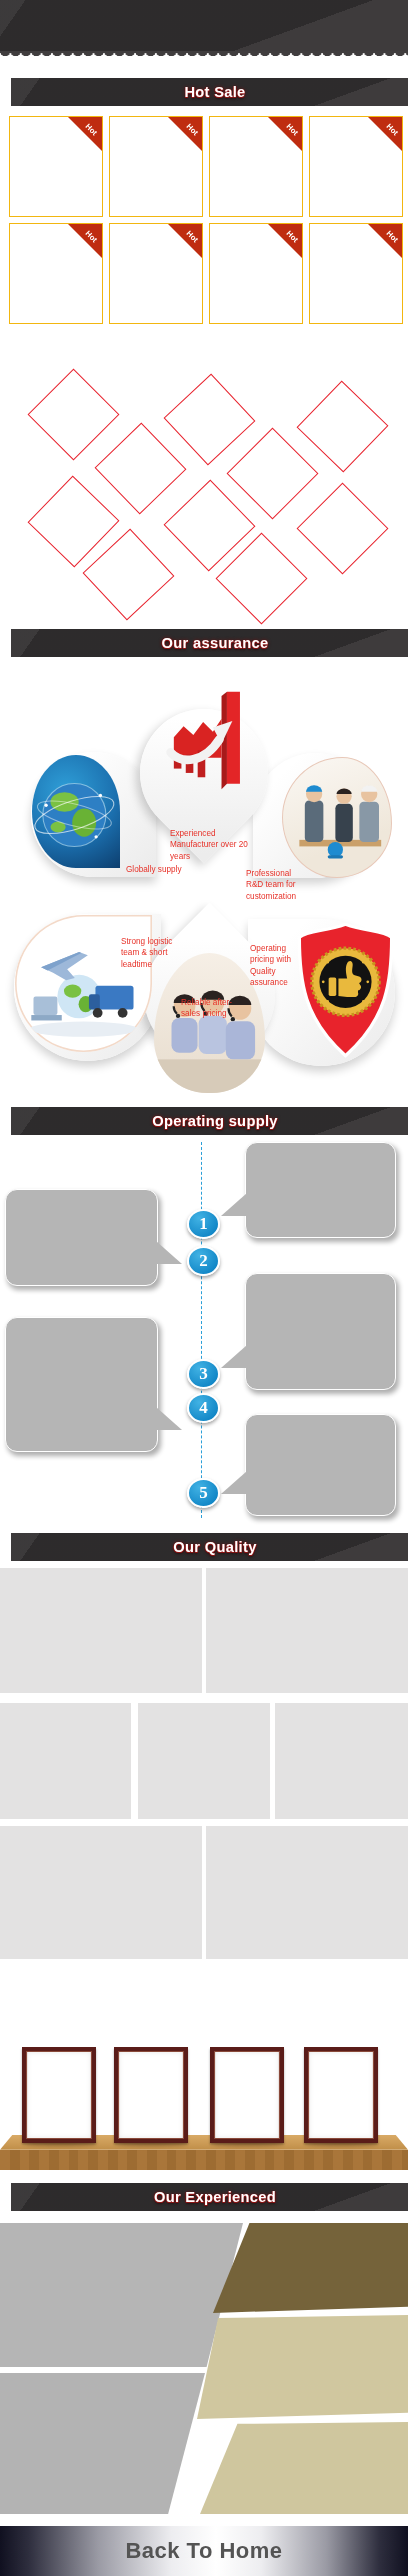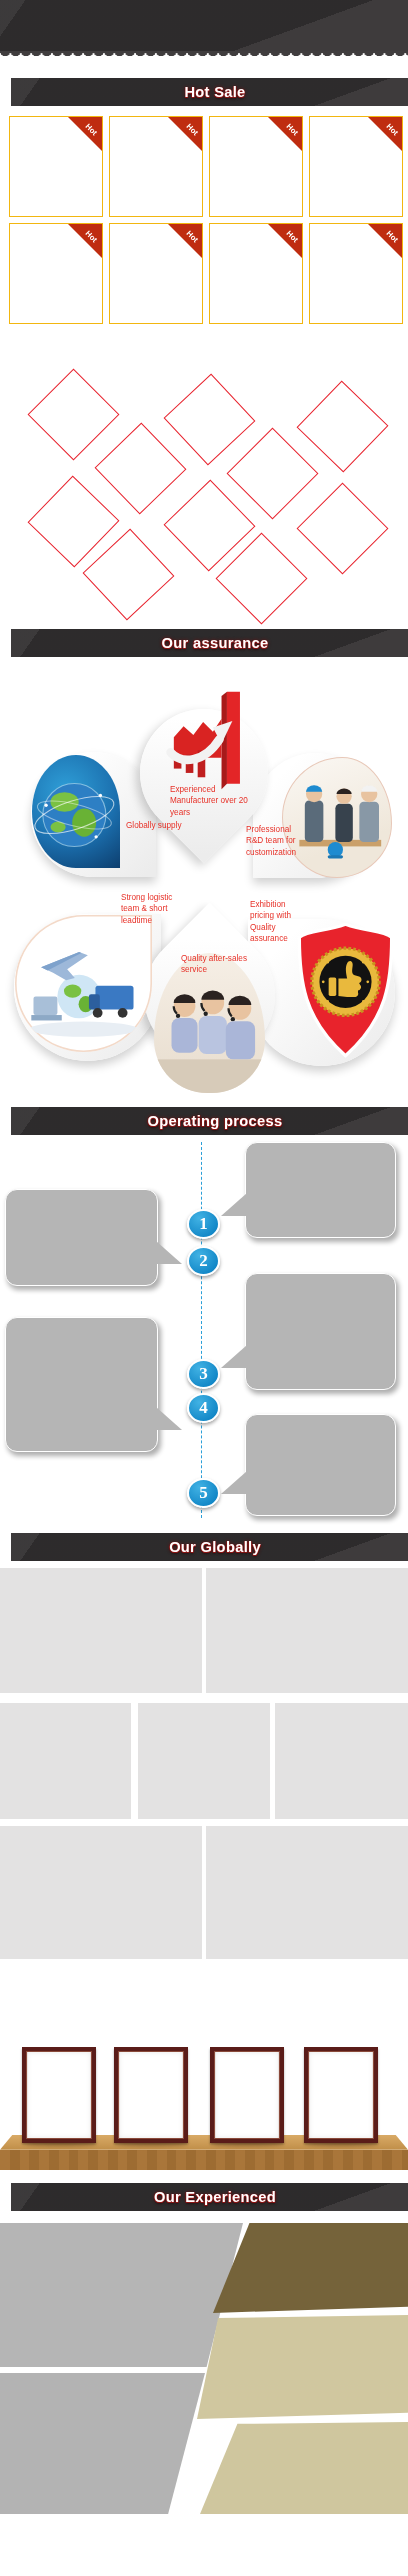--- a/index.html
+++ b/index.html
@@ -36,21 +36,21 @@
           border-top:34px solid #bf2c10;border-left:34px solid transparent;}
   .hot-badge{position:absolute;top:8.2px;right:3.8px;transform:rotate(45deg);
              color:#fff;font-size:7.6px;font-weight:bold;}
 
   
   .diamond{position:absolute;width:63px;height:63px;border:1.1px solid #e8232e;background:#fff;}
 
   
   .petal{position:absolute;background:linear-gradient(135deg,#ffffff 20%,#ececec 95%);
          box-shadow:0 5.4px 9.8px rgba(0,0,0,.18);}
-  .adv-label{position:absolute;color:#e73128;font-size:8.2px;line-height:1.4;z-index:6;}
+  .adv-label{position:absolute;color:#e73128;font-size:8.2px;line-height:1.4;z-index:6;margin-top:44px;}
 
   
   .timeline{position:absolute;left:201px;top:1142px;height:376px;border-left:1.6px dashed #2a9fd8;}
   .pbox{position:absolute;background:#b5b5b5;border:1.6px solid #fff;border-radius:12px;
         box-shadow:2.7px 3.3px 4.9px rgba(0,0,0,.32);}
   .pbox.tail-left::after{content:"";position:absolute;left:-25px;bottom:20.7px;width:0;height:0;
         border-top:23px solid transparent;border-right:26px solid #b5b5b5;}
   .pbox.tail-right::after{content:"";position:absolute;right:-25px;bottom:20.7px;width:0;height:0;
         border-top:23px solid transparent;border-left:26px solid #b5b5b5;}
   .step{position:absolute;width:29px;height:26px;border-radius:50%;
@@ -251,25 +251,25 @@
       <path d="M137 102 a21 21 0 0 0 6 15" stroke="#222" stroke-width="4" fill="none"></path>
         <circle cx="145" cy="122" r="4" fill="#222"></circle>
       <rect x="132" y="126" width="54" height="70" rx="14" fill="#aab6d8"></rect>
     </svg>
   </div>
 
   <div class="adv-label" style="left:170px;top:784px;width:87px">Experienced Manufacturer over 20 years</div>
   <div class="adv-label" style="left:126px;top:820px;width:65px">Globally supply</div>
   <div class="adv-label" style="left:246px;top:824px;width:52px">Professional R&amp;D team for customization</div>
   <div class="adv-label" style="left:121px;top:892px;width:53px">Strong logistic team &amp; short leadtime</div>
-  <div class="adv-label" style="left:250px;top:899px;width:61px">Exhibition pricing with Quality assurance</div>
-  <div class="adv-label" style="left:181px;top:953px;width:68px">Quality after-sales service</div>
+  <div class="adv-label" style="left:250px;top:899px;width:61px">Operating pricing with Quality assurance</div>
+  <div class="adv-label" style="left:181px;top:953px;width:68px">Reliable after-sales pricing</div>
 
   <div class="banner poly-bg" style="top:1107px">
-    <span class="banner-title">Operating process</span>
+    <span class="banner-title">Operating supply</span>
   </div>
 
   <div class="timeline"></div>
 
   <div class="pbox tail-left" style="left:245px;top:1142px;width:149px;height:94px"></div>
   <div class="pbox tail-right" style="left:5.4px;top:1189px;width:151px;height:95px"></div>
   <div class="pbox tail-left" style="left:245px;top:1273px;width:149px;height:115px"></div>
   <div class="pbox tail-right" style="left:5.4px;top:1317px;width:151px;height:133px"></div>
   <div class="pbox tail-left" style="left:245px;top:1414px;width:149px;height:100px"></div>
 
@@ -283,21 +283,21 @@
       <span>3</span>
     </div>
   <div class="step" style="left:187px;top:1393px">
       <span>4</span>
     </div>
   <div class="step" style="left:187px;top:1478px">
       <span>5</span>
     </div>
 
   <div class="banner poly-bg" style="top:1533px">
-    <span class="banner-title">Our Globally</span>
+    <span class="banner-title">Our Quality</span>
   </div>
 
   <div class="photo" style="left:0;top:1568px;width:202px;height:125px"></div>
   <div class="photo" style="left:206px;top:1568px;width:202px;height:125px"></div>
   <div class="photo" style="left:0;top:1703px;width:131px;height:116px"></div>
   <div class="photo" style="left:138px;top:1703px;width:132px;height:116px"></div>
   <div class="photo" style="left:275px;top:1703px;width:133px;height:116px"></div>
   <div class="photo" style="left:0;top:1826px;width:202px;height:133px"></div>
   <div class="photo" style="left:206px;top:1826px;width:202px;height:133px"></div>
 
@@ -316,15 +316,18 @@
   <div class="banner poly-bg" style="top:2183px">
     <span class="banner-title">Our Experienced</span>
   </div>
 
   <div class="exb" style="left:0;top:2223px;width:243px;height:144px;background:#b5b5b5;clip-path:polygon(0 0,100% 0,85% 100%,0 100%)"></div>
   <div class="exb" style="left:0;top:2373px;width:205px;height:141px;background:#b3b3b3;clip-path:polygon(0 0,100% 0,82% 100%,0 100%)"></div>
   <div class="exb" style="left:213px;top:2223px;width:195px;height:90px;background:#75633a;clip-path:polygon(18.7% 0,100% 0,100% 93%,0 100%)"></div>
   <div class="exb" style="left:197px;top:2315px;width:211px;height:104px;background:#d0c79f;clip-path:polygon(10% 3%,100% 0,100% 94%,0 100%)"></div>
   <div class="exb" style="left:200px;top:2422px;width:208px;height:92px;background:#cfc69e;clip-path:polygon(18% 2%,100% 0,100% 100%,0 100%)"></div>
 
+  <div class="footer-bar">
+    <span class="footer-label">Back To Home</span>
+  </div>
 
 </div>
 
 
 </body></html>

